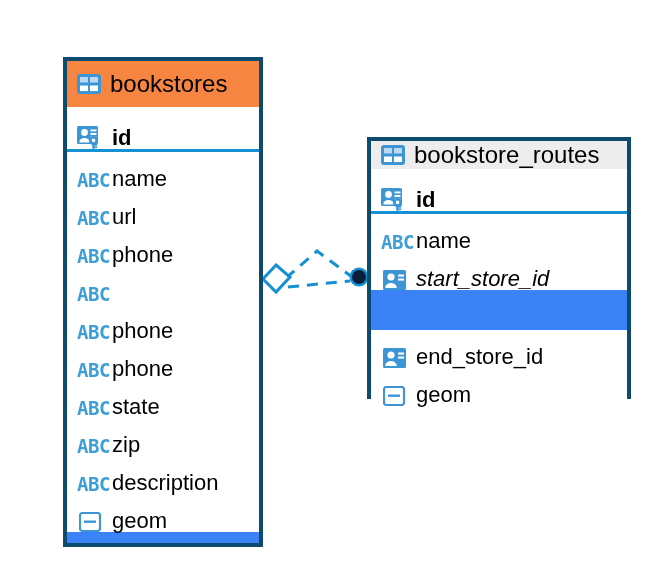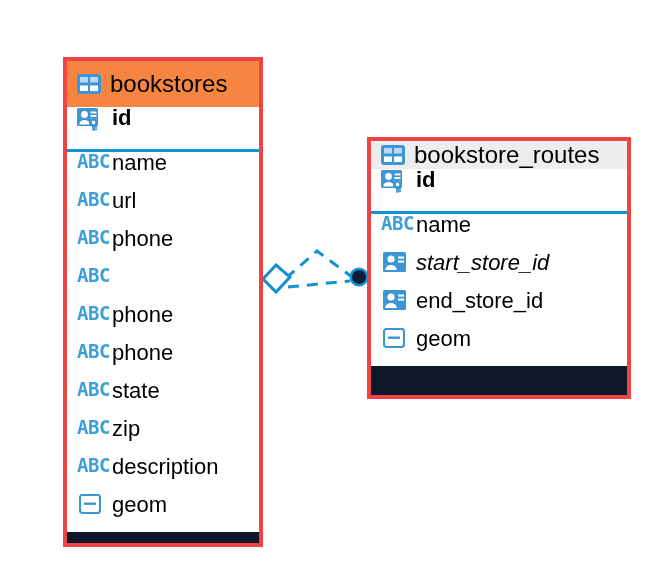--- a/index.html
+++ b/index.html
@@ -18,22 +18,22 @@
 
   .canvas {
     position: absolute;
     inset: 0;
   }
 
   
   .entity {
     position: absolute;
     box-sizing: border-box;
-    border: 4px solid #ef4444;
-    background: #0f172a;
+    border: 4px solid #0c4a6e;
+    background: #3b82f6;
   }
 
   .entity-header {
     display: flex;
     align-items: center;
     box-sizing: border-box;
     padding: 0 10px;
     gap: 9px;
   }
   .entity-header.orange { background: #f58540; }
@@ -41,21 +41,21 @@
 
   .entity-title {
     font-size: 24px;
     color: #000000;
     line-height: 1;
     white-space: nowrap;
   }
 
   .row {
     display: flex;
-    align-items: flex-start;
+    align-items: flex-end;
     box-sizing: border-box;
     padding: 0 10px;
     gap: 9px;
     background: #ffffff;
   }
   .row.pk {
     border-bottom: 3px solid #1491d2;
   }
   .row-label {
     font-size: 22px;
@@ -252,21 +252,21 @@
           <rect x="0" y="0" width="23" height="20" rx="1.5" fill="#3c95d4"></rect>
           <circle cx="8" cy="7" r="3.6" fill="#ffffff"></circle>
           <path d="M 2.2 18 a 5.8 5 0 0 1 11.6 0 Z" fill="#ffffff"></path>
           <rect x="15" y="4.5" width="6" height="2.1" fill="#ffffff"></rect>
           <rect x="15" y="8.5" width="6" height="2.1" fill="#ffffff"></rect>
         </svg>
       </span>
       <span class="row-label">start_store_id</span>
     </div>
 
-    <div class="row" style="height:38px;">
+    <div class="row" style="height:38px;margin-top:40px;">
       <span class="icon" style="width:26px; display:flex; justify-content:center;">
         <svg width="23" height="20" viewBox="0 0 23 20">
           <rect x="0" y="0" width="23" height="20" rx="1.5" fill="#3c95d4"></rect>
           <circle cx="8" cy="7" r="3.6" fill="#ffffff"></circle>
           <path d="M 2.2 18 a 5.8 5 0 0 1 11.6 0 Z" fill="#ffffff"></path>
           <rect x="15" y="4.5" width="6" height="2.1" fill="#ffffff"></rect>
           <rect x="15" y="8.5" width="6" height="2.1" fill="#ffffff"></rect>
         </svg>
       </span>
       <span class="row-label">end_store_id</span>

